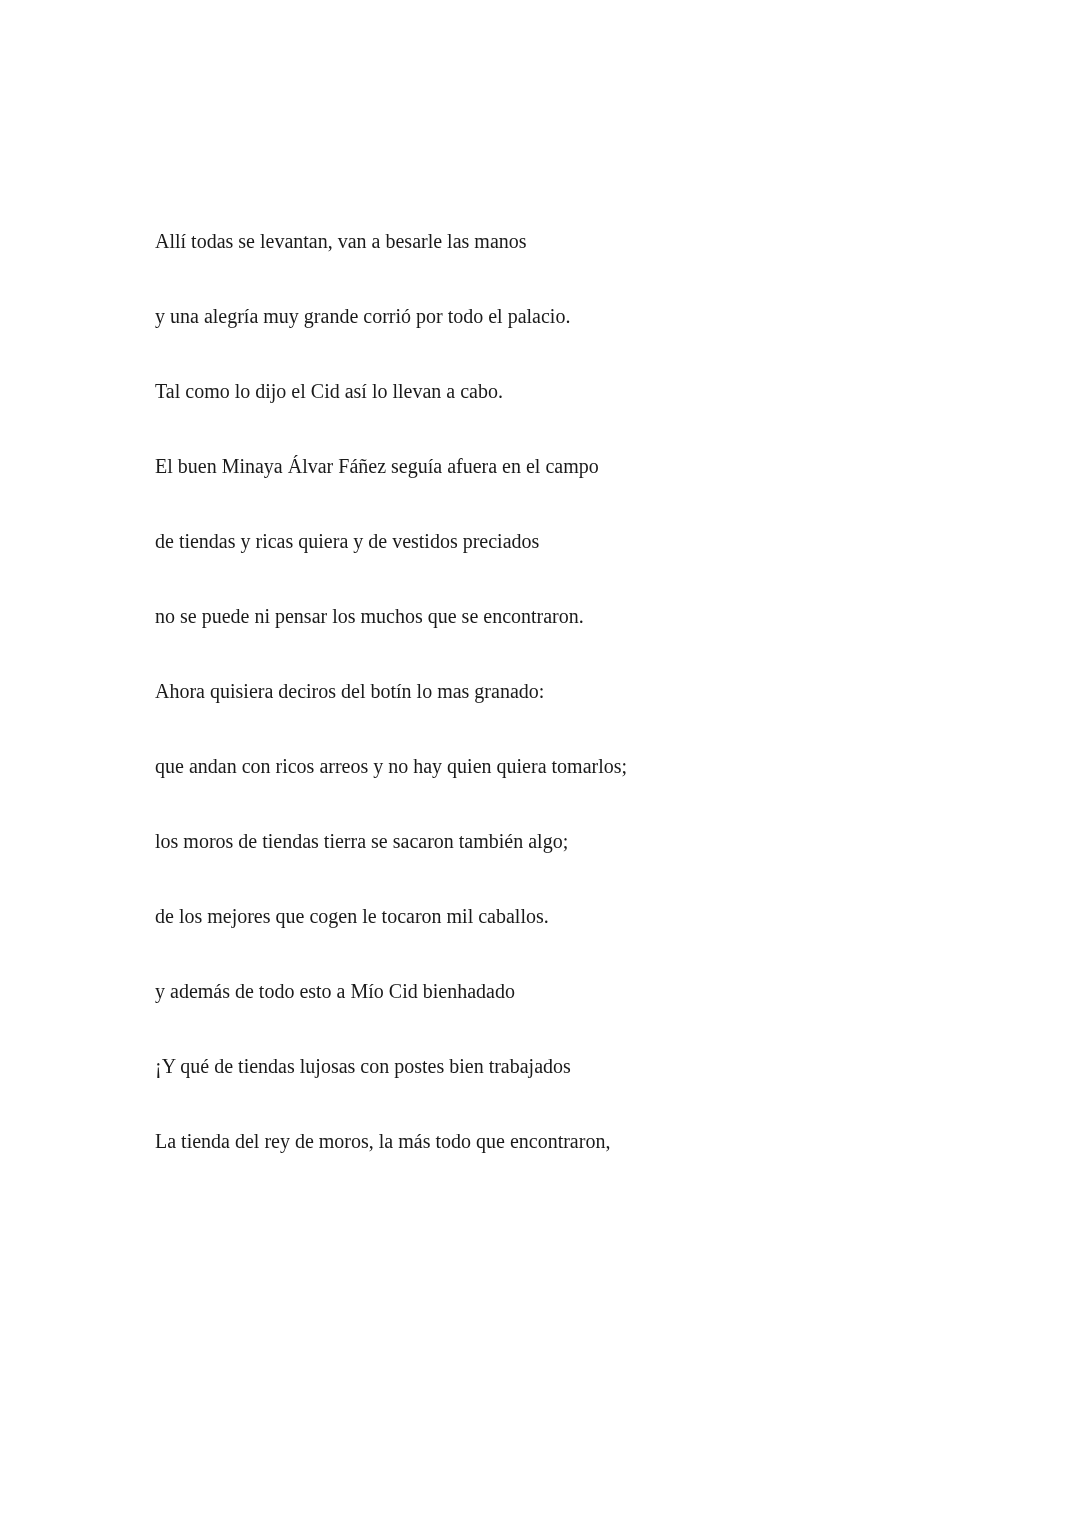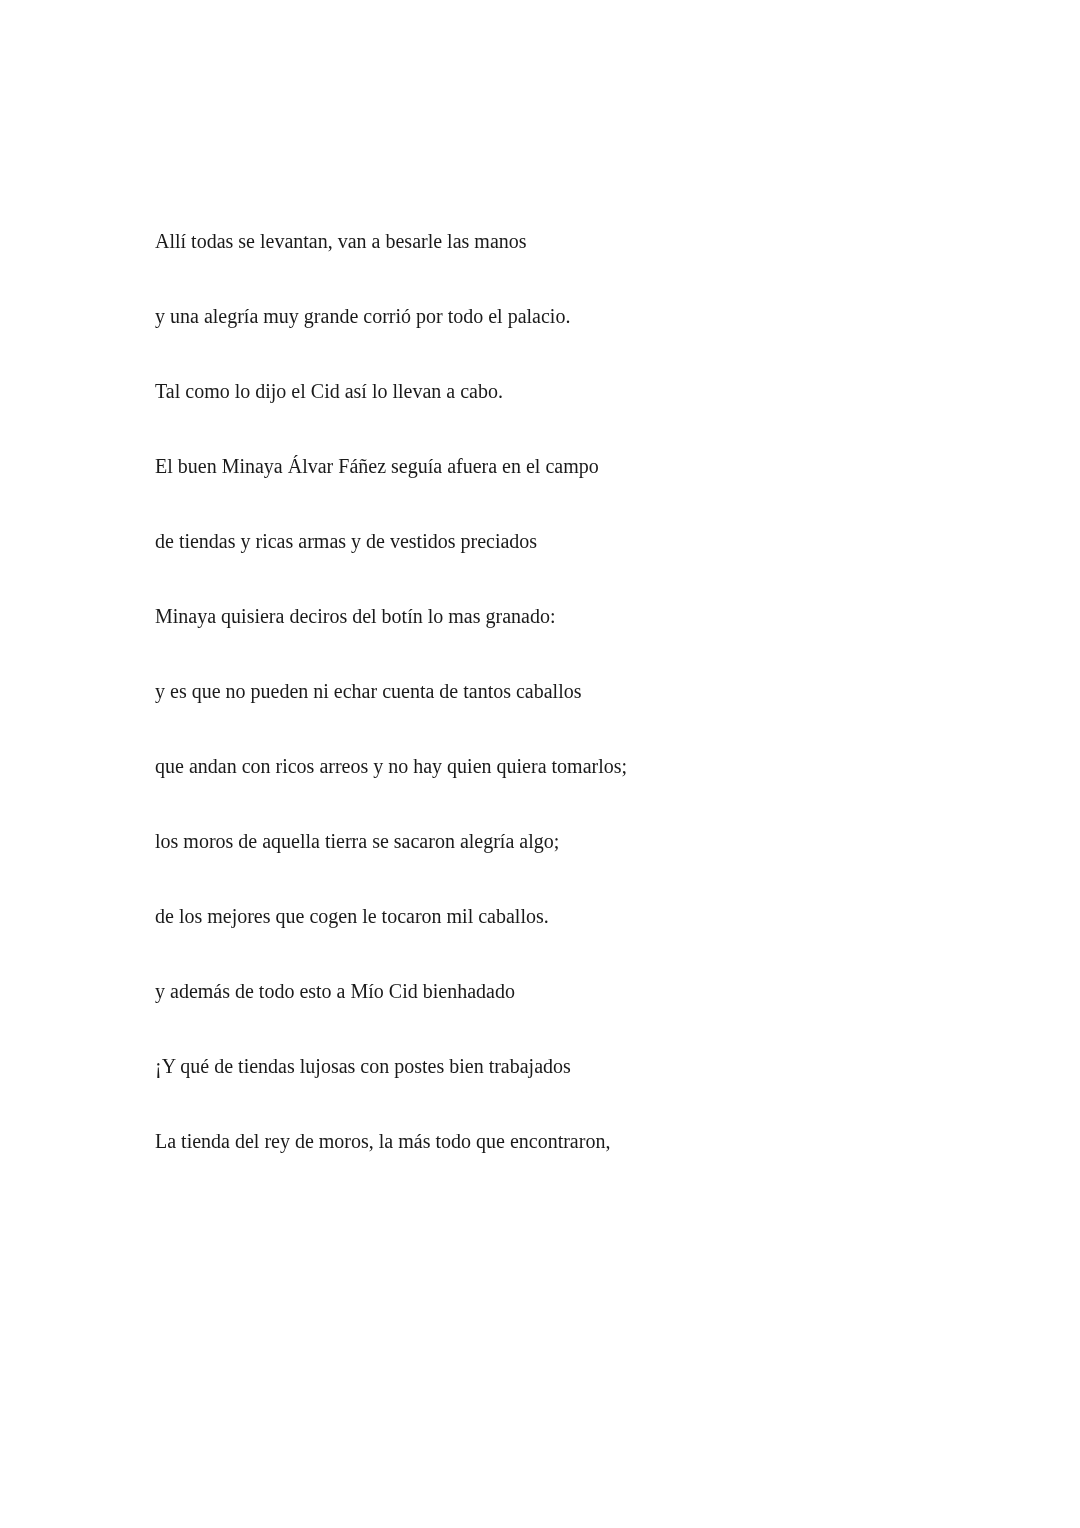--- a/index.html
+++ b/index.html
@@ -39,25 +39,25 @@
 </head>
 <body>
 
 <div class="page">
   <div class="text-block">
     <div>
       <span class="line">Allí todas se levantan, van a besarle las manos</span>
       <span class="line">y una alegría muy grande corrió por todo el palacio.</span>
       <span class="line">Tal como lo dijo el Cid así lo llevan a cabo.</span>
       <span class="line">El buen Minaya Álvar Fáñez seguía afuera en el campo</span>
-      <span class="line">de tiendas y ricas armas y de vestidos preciados</span>
-      <span class="line">Minaya quisiera deciros del botín lo mas granado:</span>
-      <span class="line">y es que no pueden ni echar cuenta de tantos caballos</span>
+      <span class="line">de tiendas y ricas quiera y de vestidos preciados</span>
+      <span class="line">no se puede ni pensar los muchos que se encontraron.</span>
+      <span class="line">Ahora quisiera deciros del botín lo mas granado:</span>
       <span class="line">que andan con ricos arreos y no hay quien quiera tomarlos;</span>
-      <span class="line">los moros de aquella tierra se sacaron alegría algo;</span>
+      <span class="line">los moros de tiendas tierra se sacaron también algo;</span>
       <span class="line">de los mejores que cogen le tocaron mil caballos.</span>
       <span class="line">y además de todo esto a Mío Cid bienhadado</span>
       <span class="line">¡Y qué de tiendas lujosas con postes bien trabajados</span>
       <span class="line">La tienda del rey de moros, la más todo que encontraron,</span>
       
       
       
       
       
       

